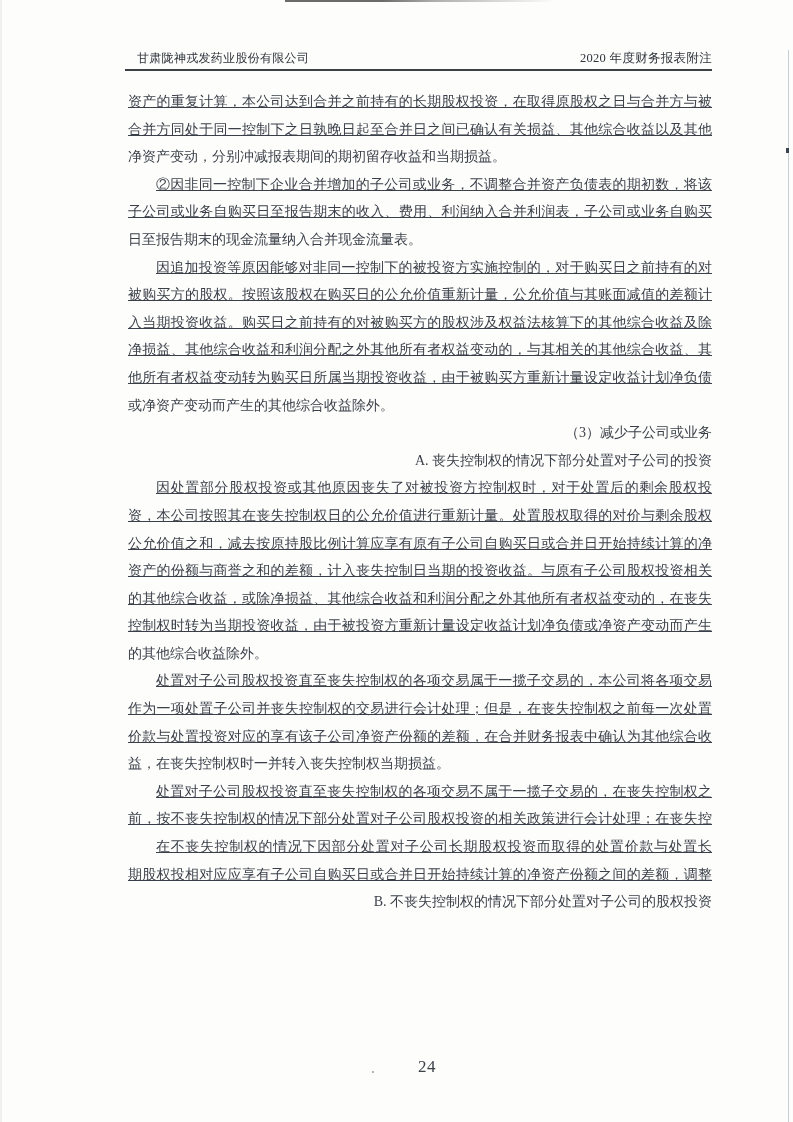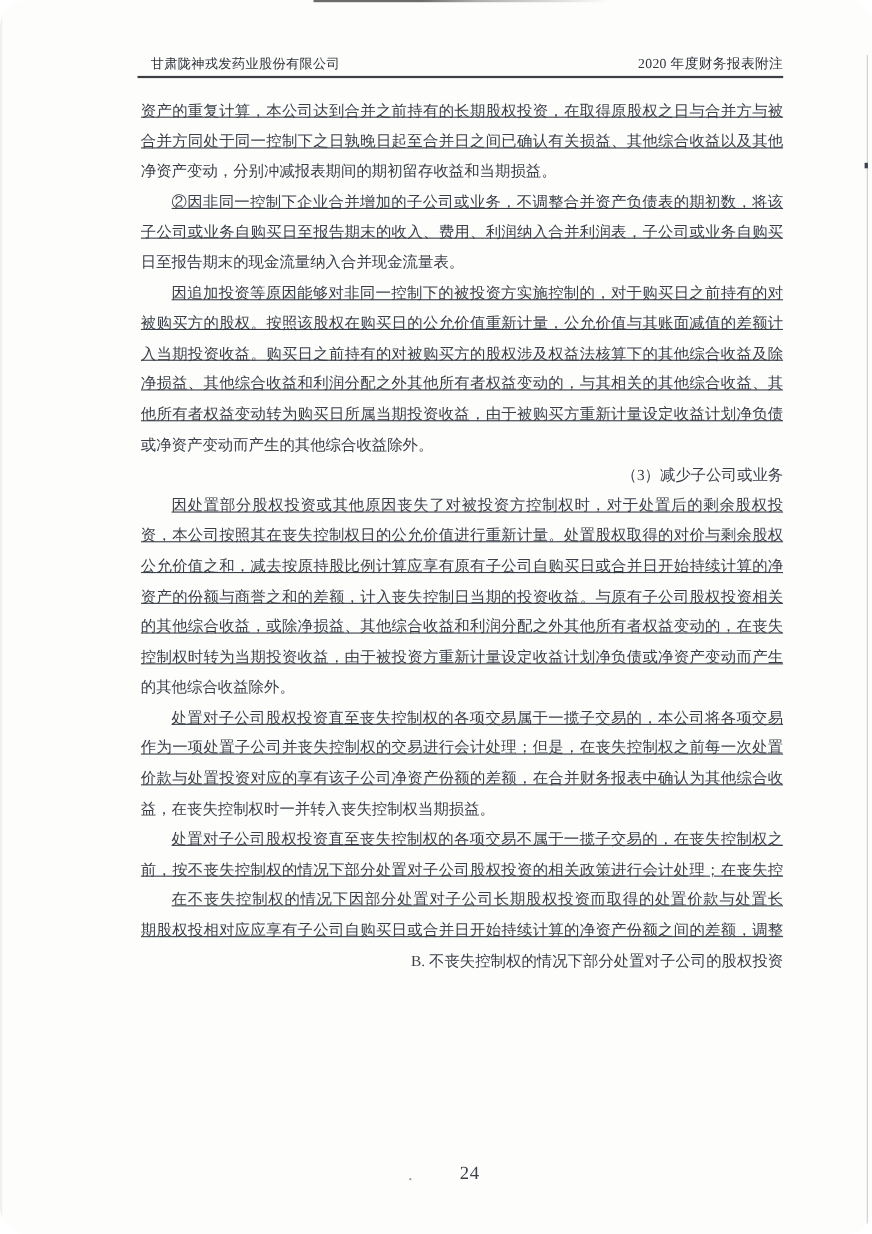--- a/index.html
+++ b/index.html
@@ -2,21 +2,20 @@
 <html lang="zh"><head>
 <meta charset="utf-8">
 <style>
   html,body{margin:0;padding:0;background:#ffffff;}
   .page{
     position:relative;
     width:793px;height:1122px;
     background:#fdfdfb;
     overflow:hidden;
     font-family:"Liberation Serif","DejaVu Serif",serif;
-    border-radius:24px;
   }
   
   .artifact-top{
     position:absolute;left:285px;top:0;width:270px;height:2px;
     background:linear-gradient(to right,#6b6b6b 0%,#6b6b6b 36%,#aeaeae 55%,rgba(174,174,174,0) 100%);
   }
   .artifact-right{
     position:absolute;left:788px;top:50px;width:1px;height:1072px;
     background:rgba(128,152,168,0.45);
   }
@@ -106,20 +105,23 @@
         <div class="line fill">被购买方的股权。按照该股权在购买日的公允价值重新计量，公允价值与其账面减值的差额计</div>
         <div class="line fill">入当期投资收益。购买日之前持有的对被购买方的股权涉及权益法核算下的其他综合收益及除</div>
         <div class="line fill">净损益、其他综合收益和利润分配之外其他所有者权益变动的，与其相关的其他综合收益、其</div>
         <div class="line fill">他所有者权益变动转为购买日所属当期投资收益，由于被购买方重新计量设定收益计划净负债</div>
         <div class="line">或净资产变动而产生的其他综合收益除外。</div>
       </div>
       <div class="para">
         <div class="line indent">（3）减少子公司或业务</div>
       </div>
       <div class="para">
+        <div class="line indent">A. 丧失控制权的情况下部分处置对子公司的投资</div>
+      </div>
+      <div class="para">
         <div class="line fill indent">因处置部分股权投资或其他原因丧失了对被投资方控制权时，对于处置后的剩余股权投</div>
         <div class="line fill">资，本公司按照其在丧失控制权日的公允价值进行重新计量。处置股权取得的对价与剩余股权</div>
         <div class="line fill">公允价值之和，减去按原持股比例计算应享有原有子公司自购买日或合并日开始持续计算的净</div>
         <div class="line fill">资产的份额与商誉之和的差额，计入丧失控制日当期的投资收益。与原有子公司股权投资相关</div>
         <div class="line fill">的其他综合收益，或除净损益、其他综合收益和利润分配之外其他所有者权益变动的，在丧失</div>
         <div class="line fill">控制权时转为当期投资收益，由于被投资方重新计量设定收益计划净负债或净资产变动而产生</div>
         <div class="line">的其他综合收益除外。</div>
       </div>
       <div class="para">
         <div class="line fill indent">处置对子公司股权投资直至丧失控制权的各项交易属于一揽子交易的，本公司将各项交易</div>

